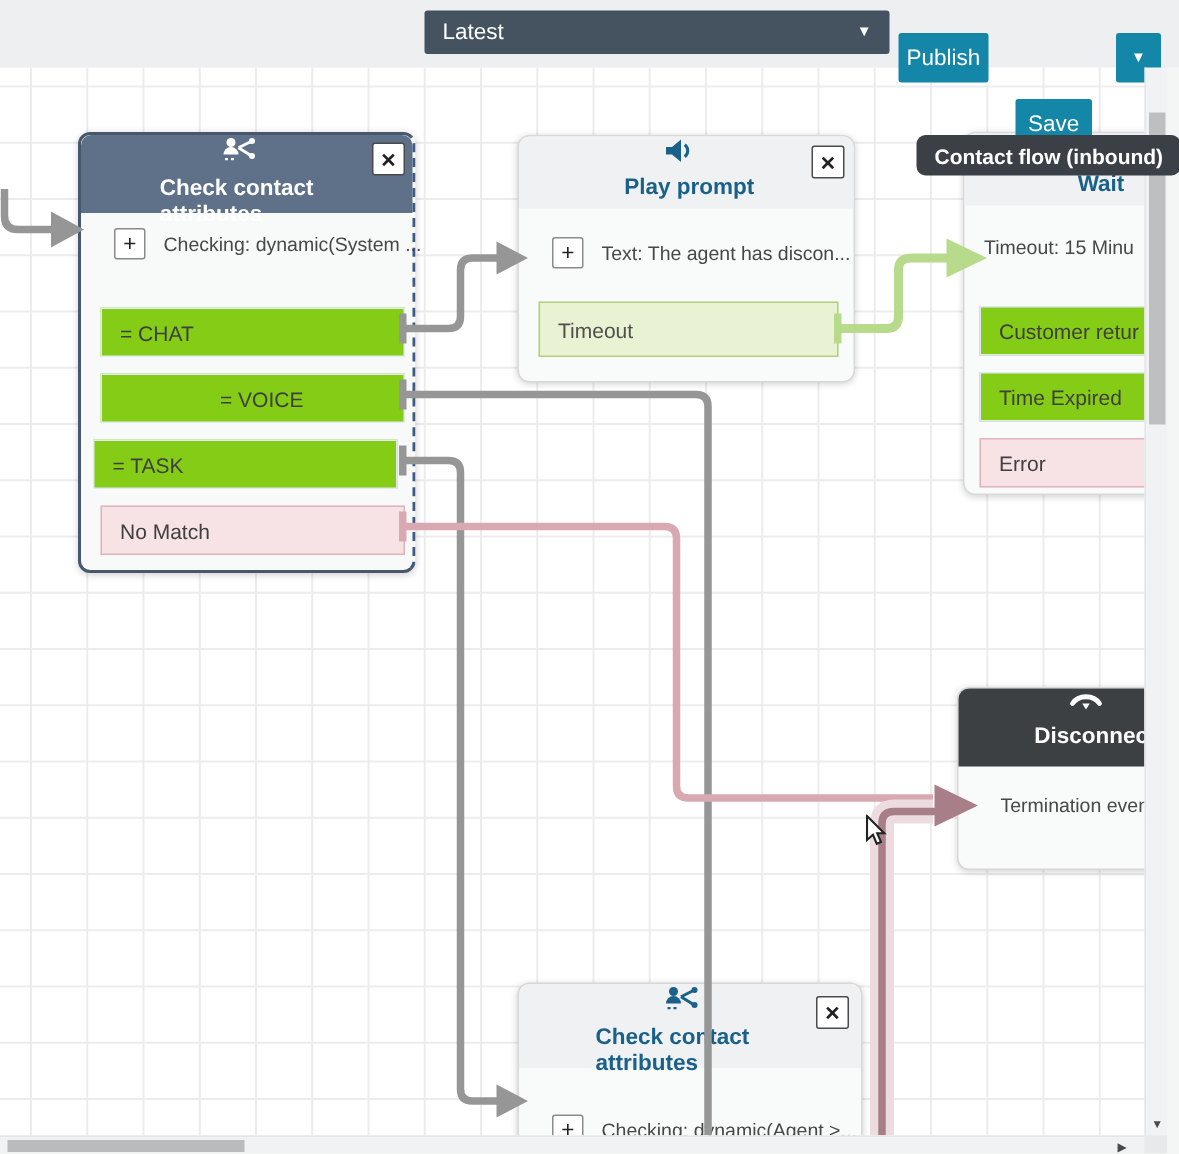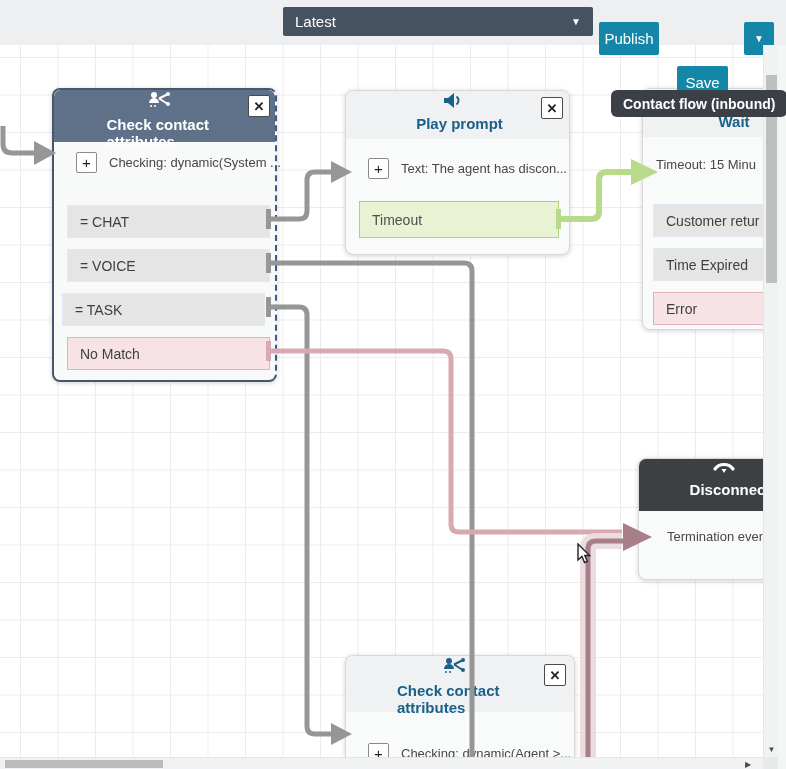--- a/index.html
+++ b/index.html
@@ -28,21 +28,21 @@
     box-shadow:0 1px 5px rgba(0,0,0,.18); }
   .block-header { display:flex; align-items:center; padding:0 10px 0 14px; border-radius:7px 7px 0 0; position:relative;flex-direction:column; }
   .block-title { font-weight:bold; font-size:15px; line-height:1.15; }
   .hdr-icon { margin-right:12px; flex:0 0 auto; }
   .close-btn { position:absolute; width:22px; height:22px; background:#fff; border:1.5px solid #4a4a4a; border-radius:2px;
     color:#222; font-size:13px; font-weight:bold; display:flex; align-items:center; justify-content:center; cursor:pointer; line-height:1; }
   .input-row { position:absolute; display:flex; align-items:center; font-size:13px; color:#474747; white-space:nowrap; }
   .plus-btn { width:21px; height:21px; background:#fff; border:1px solid #8a8a8a; border-radius:2px; color:#222;
     font-size:15px; display:flex; align-items:center; justify-content:center; margin-right:12px; cursor:pointer; flex:0 0 auto; }
   .branch-row { position:absolute; height:33px; line-height:32px; font-size:14px; color:#3f3f3f; padding-left:12px;
-    background:#e5e5e5; border:1px solid #e2e9f4; white-space:nowrap; overflow:hidden; cursor:pointer; }
+    background:#84cc16; border:1px solid #e2e9f4; white-space:nowrap; overflow:hidden; cursor:pointer; }
   .branch-error { background:#f7e3e6; border:1px solid #dfb3bb; }
   .branch-success { background:#e9f2d3; border:1px solid #b2d077; color:#4f4f4f; }
 
   
   .block-selected { background:#f8f9f9; border:2px solid #47586c; border-right-style:dashed; border-right-color:#3d5a84; }
   .block-selected .block-header { background:#5e7189; color:#fff; }
   .light-header .block-header { background:#f0f1f2; color:#1a618a; }
   .dark-header .block-header { background:#3c4043; color:#fff; border-radius:7px 7px 0 0; }
 
   
@@ -97,21 +97,21 @@
           </svg>
         </span>
         <span class="block-title" style="width:120px;">Check contact attributes</span>
         <span class="close-btn" style="right:5px; top:5px;">✕</span>
       </div>
       <div class="input-row" style="left:22px; top:62px;">
         <span class="plus-btn">+</span>
         <span>Checking: dynamic(System ...</span>
       </div>
       <div class="branch-row" style="left:13px; top:115px; width:203px;">= CHAT</div>
-      <div class="branch-row" style="left:13px; top:159px; width:203px;">= VOICE</div>
+      <div class="branch-row" style="left:13px; top:159px; width:203px;text-align:center;">= VOICE</div>
       <div class="branch-row" style="left:8px; top:203px; width:203px;">= TASK</div>
       <div class="branch-row branch-error" style="left:13px; top:247px; width:203px;">No Match</div>
     </div>
 
     <div class="block light-header z10" style="left:345px; top:45px; width:225px; height:165px;">
       <div class="block-header" style="height:48px;">
         <span class="hdr-icon">
           <svg width="22" height="20" viewBox="0 0 22 20">
             <polygon points="1,7 5,7 11,2 11,17 5,12 1,12" fill="#1a618a"></polygon>
             <path d="M13.5,5.5 a5,5 0 0 1 0,8" stroke="#1a618a" stroke-width="2" fill="none"></path>

